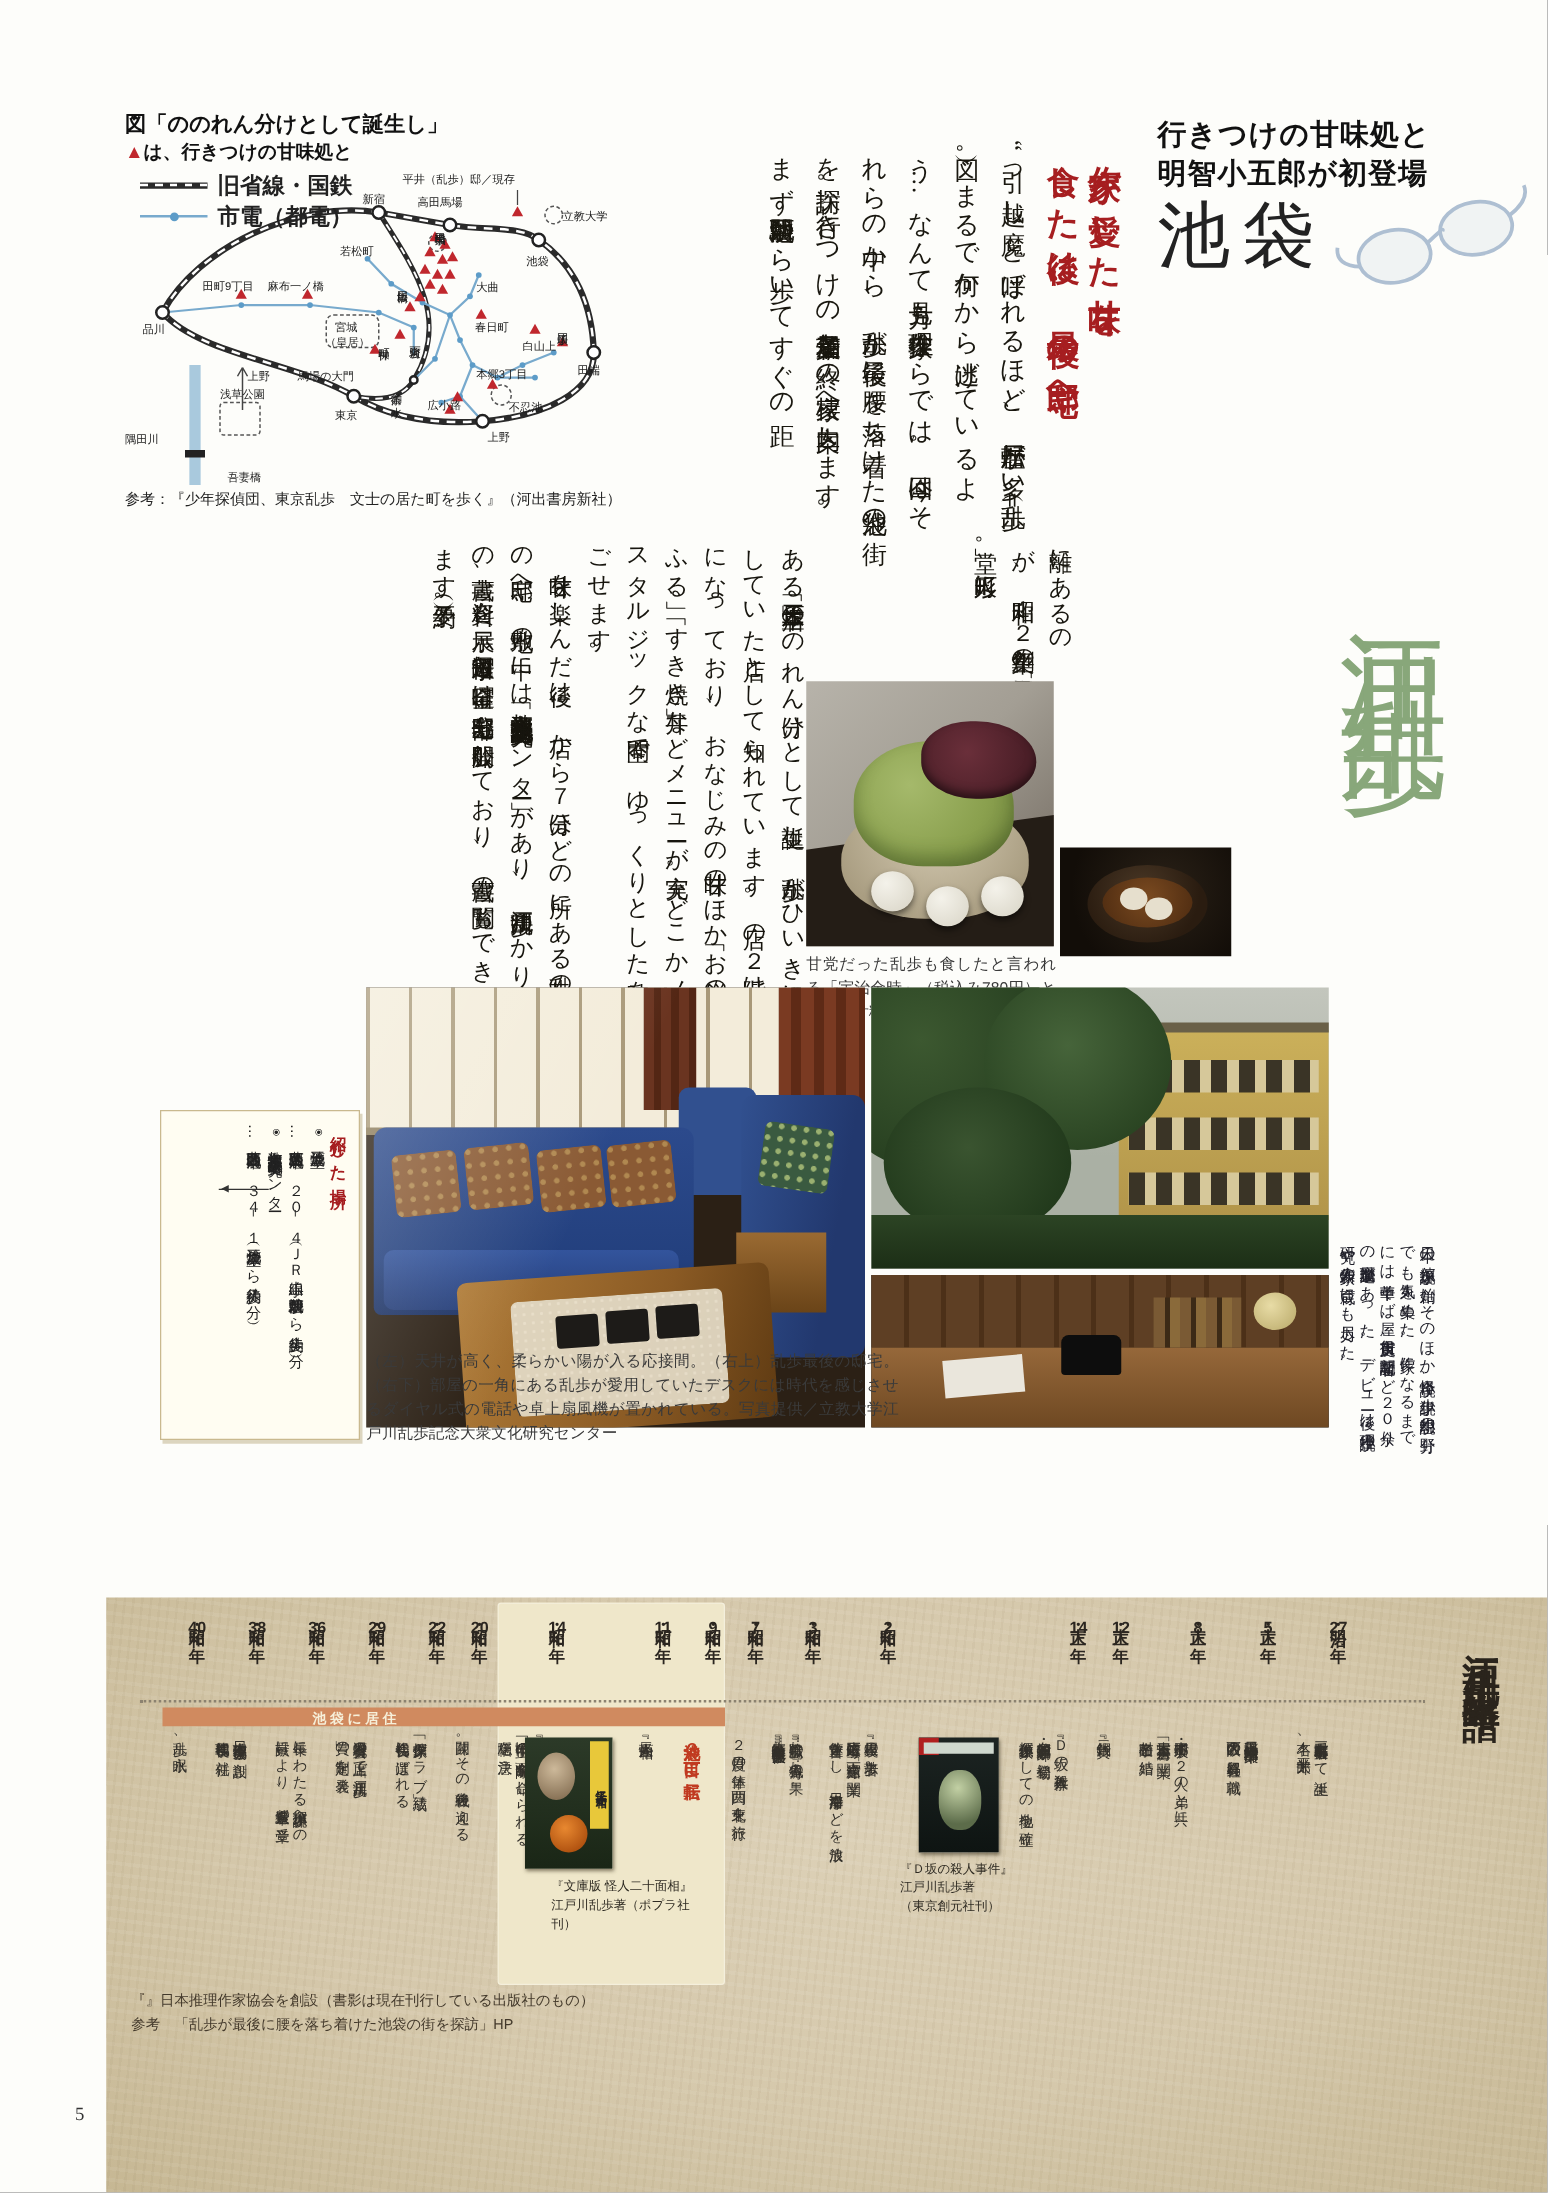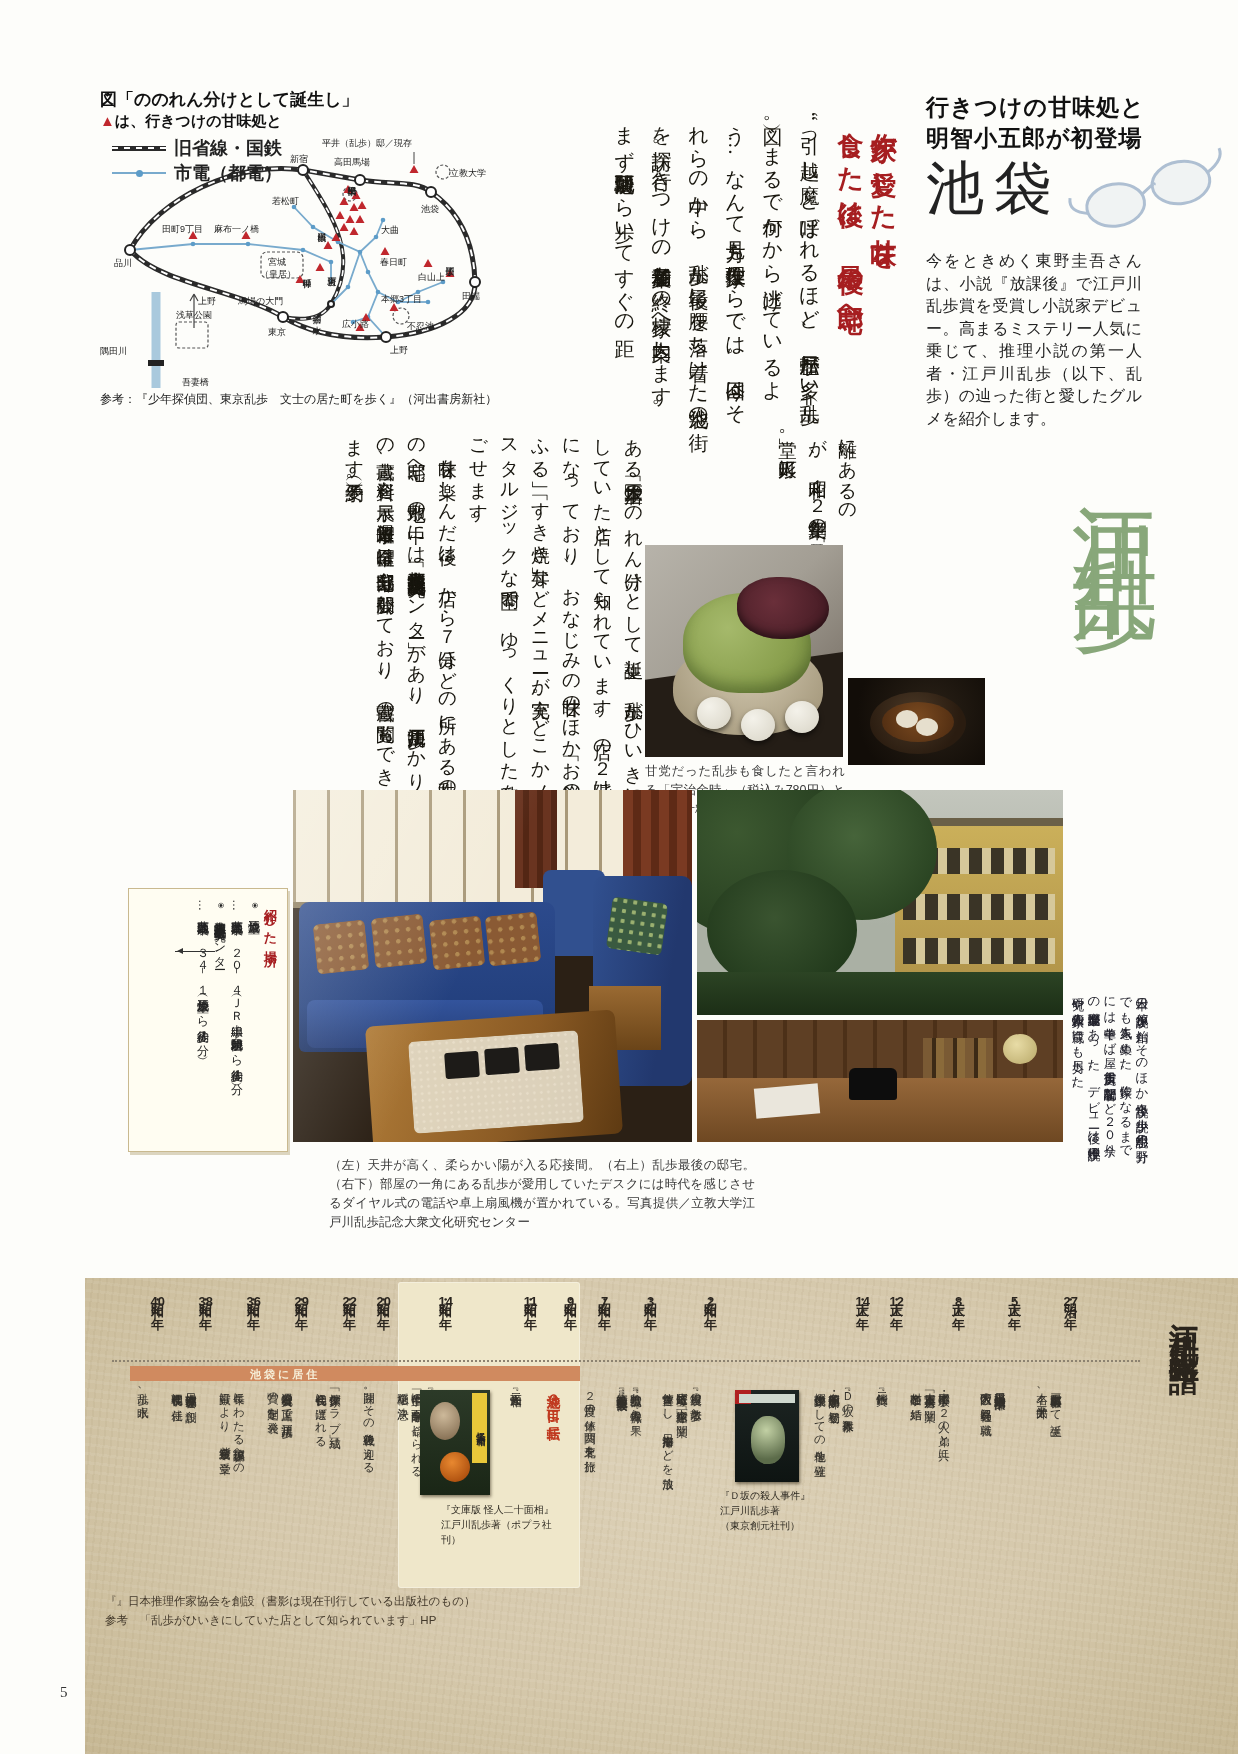--- a/index.html
+++ b/index.html
@@ -108,21 +108,21 @@
   .desk{left:697px;top:1020px;width:366px;height:122px;background:#1d140c;}
   .dk-wall{position:absolute;left:0;top:0;width:366px;height:58px;
       background:repeating-linear-gradient(90deg,#5e3f24 0 26px,#4c3018 26px 30px);}
   .dk-top{position:absolute;left:0;top:58px;width:366px;height:64px;background:linear-gradient(#96683a,#6e4822);}
   .dk-paper{position:absolute;left:58px;top:66px;width:64px;height:30px;background:#eae6dc;transform:rotate(-5deg);}
   .dk-phone{position:absolute;left:152px;top:48px;width:48px;height:32px;background:#0d0d0d;border-radius:6px 6px 3px 3px;}
   .dk-lamp{position:absolute;left:306px;top:14px;width:34px;height:30px;border-radius:50%;background:radial-gradient(circle at 40% 35%,#e8dca6,#b8a868);}
   .dk-books{position:absolute;left:226px;top:18px;width:70px;height:40px;
       background:repeating-linear-gradient(90deg,#7a5a34 0 9px,#3c2a16 9px 13px,#8a6a3a 13px 21px);}
 
-  .rooms-cap{left:293px;top:1156px;width:426px;margin-left:36px;}
+  .rooms-cap{left:293px;top:1080px;width:426px;}
   .sweets-cap{left:645px;top:762px;width:200px;}
 
   
   .shokai{left:128px;top:888px;width:158px;height:262px;background:#fffdf2;border:1px solid #c9b98f;
       box-shadow:2px 3px 0 rgba(180,165,120,.45);}
   .shokai-inner{position:absolute;inset:10px 8px;writing-mode:vertical-rl;font-size:12px;line-height:17px;color:#222;letter-spacing:.5px;}
   .shokai-inner p{margin:0;}
   .shokai-head{color:#a61e20;font-weight:bold;font-size:13px;letter-spacing:3px;}
   .route-arrow{position:absolute;left:46px;top:62px;width:40px;border-top:1.5px solid #333;}
   .route-arrow::before{content:'';position:absolute;left:-1px;top:-4px;border:3.5px solid transparent;border-right:6px solid #333;}
@@ -308,21 +308,20 @@
   <div class="abs hd-town">池袋</div>
   <svg class="abs glasses" width="170" height="100" viewBox="0 0 170 100">
     <g transform="rotate(-9 85 50)" stroke="#aebfd2" stroke-width="3" fill="rgba(174,191,210,0.16)">
       <ellipse cx="52" cy="58" rx="29" ry="21"></ellipse>
       <ellipse cx="120" cy="46" rx="29" ry="21"></ellipse>
       <path d="M79,52 Q 96,40 93,44" fill="none"></path>
       <path d="M24,62 Q 4,58 8,44" fill="none"></path>
       <path d="M148,40 Q 166,30 163,18" fill="none"></path>
     </g>
   </svg>
-  <div class="abs hd-intro">今をときめく東野圭吾さんは、小説『放課後』で江戸川乱歩賞を受賞し小説家デビュー。高まるミステリー人気に乗じて、推理小説の第一人者・江戸川乱歩（以下、乱歩）の辿った街と愛したグルメを紹介します。</div>
 
   <div class="abs v green-title">江戸川 乱歩</div>
   <div class="abs v profile">日本の探偵小説を創始。そのほか怪奇小説、少年小説、幻想小説の分野でも人気を集めた。作家になるまでには中華そば屋、市役所吏員、新聞記者など２０余りの職業遍歴があった。デビュー後は推理小説の研究や新人作家の育成にも尽力した。</div>
 
   <div class="abs v body-a body-txt">
     <p>離にあるのが、昭和１２年創業の和菓子屋「池袋三原堂」。人形町に</p>
   </div>
   <div class="abs v body-b body-txt">
     <p>ある「三原堂本店」ののれん分けとして誕生し、乱歩がひいきにしていた店として知られています。店の２階は甘味処になっており、おなじみの甘味のほか「お餅の和〜ふる」、「すき焼き丼」などメニューが充実。どこかノスタルジックな空間で、ゆっくりとした時を過ごせます。</p>
     <p>　甘味を楽しんだ後は、店から７分ほどの所にある乱歩の最後の邸宅へ。敷地の中には「立教大学江戸川乱歩記念大衆文化研究センター」があり、江戸川乱歩ゆかりの蔵書、資料を展示。毎週水曜日と金曜日は邸宅部分も一般公開しており、蔵書の閲覧もできます（要予約）。</p>
@@ -509,16 +508,16 @@
   <div class="abs ph cover-k">
     <div class="ttl">怪人二十面相</div>
     <div class="face"></div>
     <div class="bowl"></div>
   </div>
   <div class="abs capbook cap-k">『文庫版 怪人二十面相』
 江戸川乱歩著（ポプラ社刊）</div>
 
   <div class="abs tl-notes">
     <div>『』日本推理作家協会を創設（書影は現在刊行している出版社のもの）</div>
-    <div>参考　「乱歩がひいきにしていた店として知られています」HP</div>
+    <div>参考　「乱歩が最後に腰を落ち着けた池袋の街を探訪」HP</div>
   </div>
   <div class="abs pageno">5</div>
 </div>
 
 </body></html>

